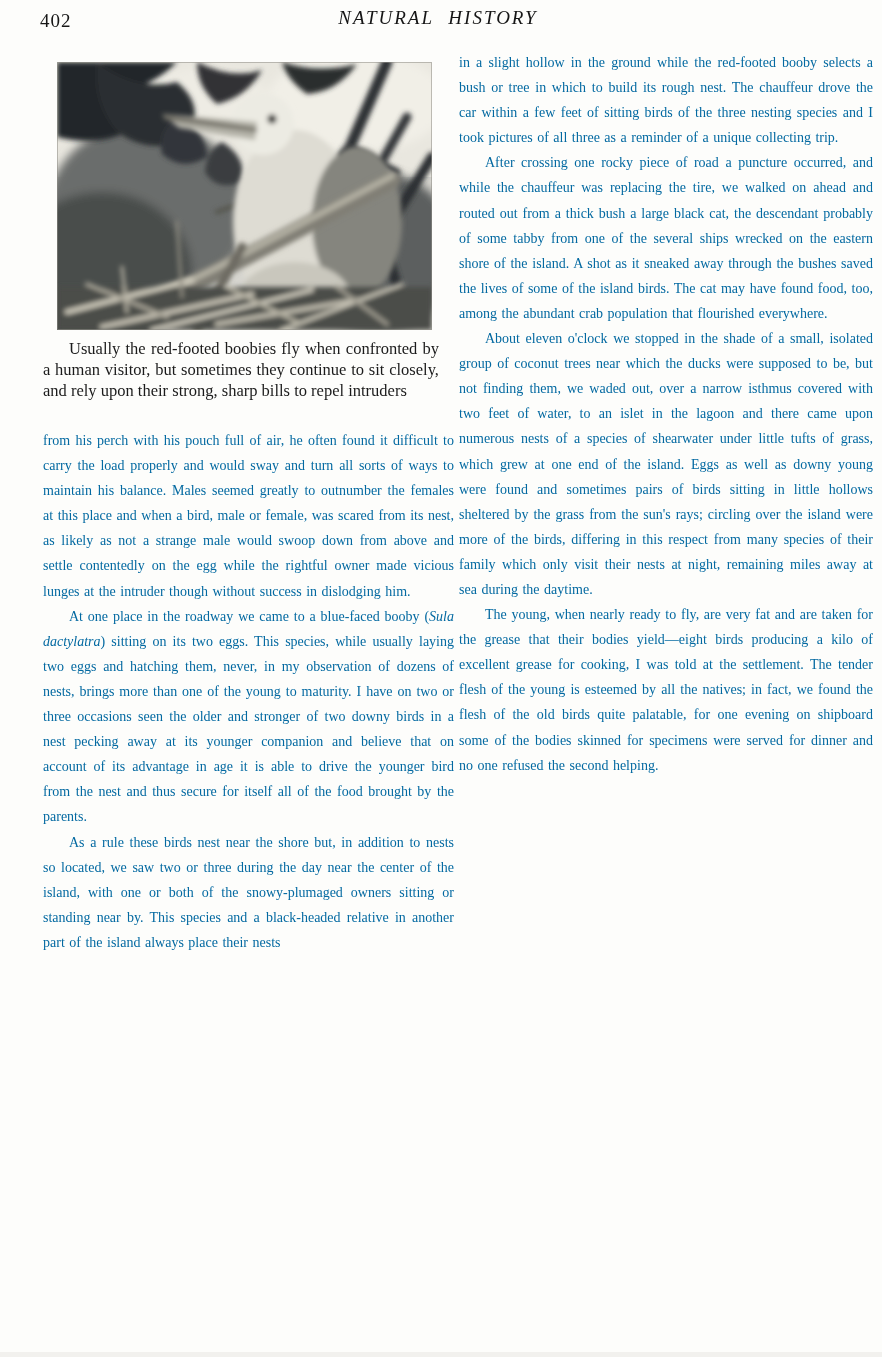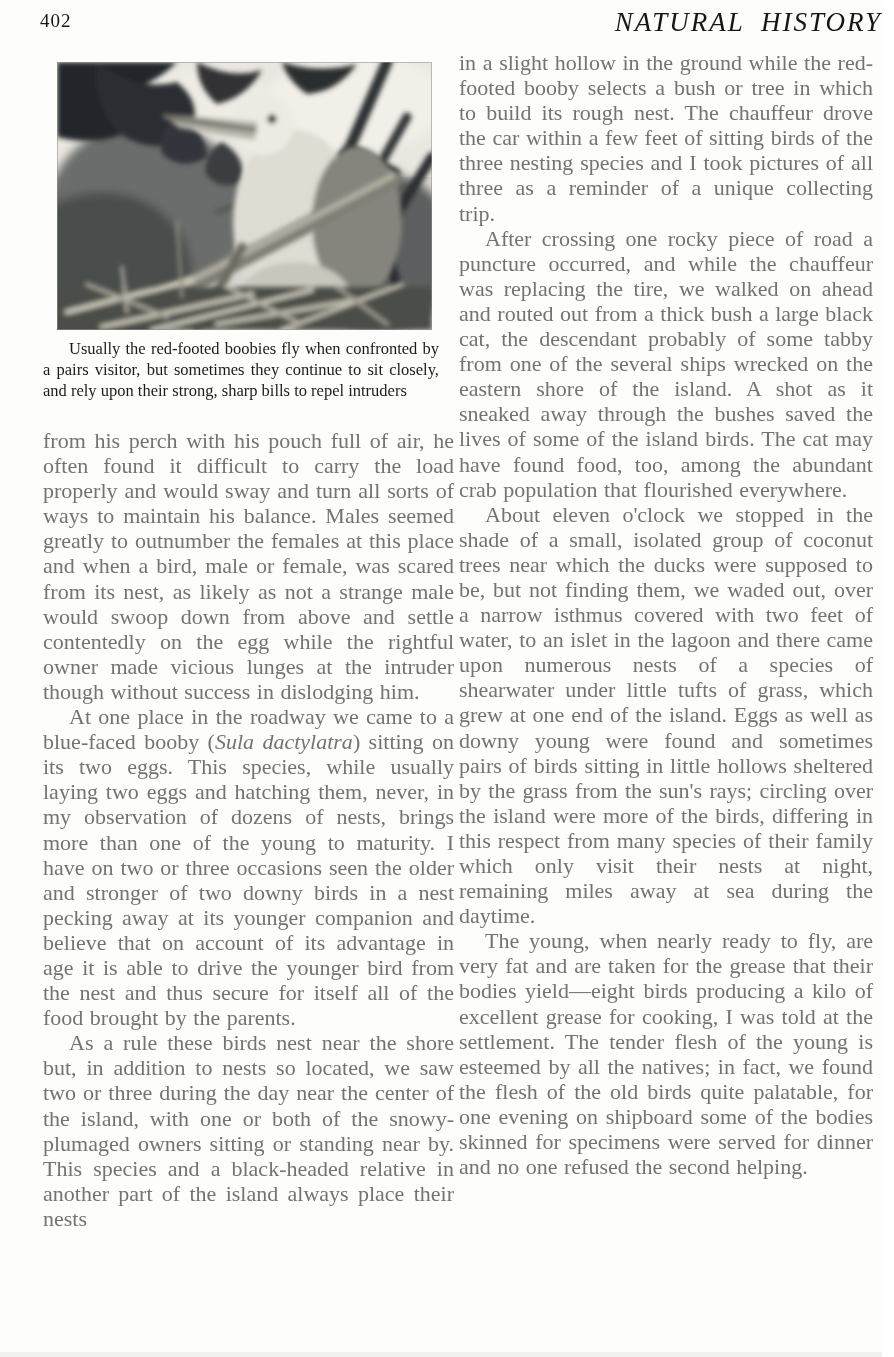--- a/index.html
+++ b/index.html
@@ -9,41 +9,41 @@
     background:#fdfdfb;
     font-family:Liberation Serif, serif;
     color:#161616;
     overflow:hidden;
   }
   .page-number {
     position:absolute; left:40px; top:10px;
     font-size:19px; letter-spacing:1px;
   }
   .journal-title {
-    position:absolute; left:0; right:0; top:7px;
-    text-align:right;
-    font-style:italic; font-size:27px; letter-spacing:2px;
+    position:absolute; left:0; right:6px; top:7px;
+    text-align:center;
+    font-style:italic; font-size:19px; letter-spacing:2px;
     word-spacing:8px;
   }
   .figure {
     position:absolute; left:57px; top:62px; width:375px; height:268px;
     background:#d9d8d1;
   }
   .figure svg { display:block; width:100%; height:100%; }
   .caption {
     position:absolute; left:43px; top:338px; width:396px;
     font-size:16.5px; line-height:21px;
     text-align:justify; text-indent:26px;
     color:#1b1b1b;
   }
   .column {
     position:absolute;
     text-align:justify;
-    font-size:22px; line-height:25.1px;
-    color:#737373;
+    font-size:14px; line-height:25.1px;
+    color:#0369a1;
     word-spacing:1px;
   }
   .column p { margin:0; padding:0; text-indent:26px; }
   .column p.no-indent { text-indent:0; }
   .col-left  { left:43px;  top:428px; width:411px; }
   .col-right { left:459px; top:50px;  width:414px; }
   em.species { font-style:italic; }
   .bottom-scan-edge {
     position:absolute; left:0; right:0; bottom:0; height:5px;
     background:#f2f1ee;
@@ -124,21 +124,21 @@
         <path d="M170,225 L240,260" stroke="#b1ad9f" stroke-width="4"></path>
         <path d="M280,225 L330,262" stroke="#9d9a8e" stroke-width="4"></path>
         <path d="M65,205 L70,250" stroke="#b5b1a3" stroke-width="3"></path>
         <path d="M120,160 L125,235" stroke="#8f8c81" stroke-width="3"></path>
       </g>
 
       <rect x="0" y="0" width="375" height="268" fill="none" stroke="#8f8e87" stroke-width="2" opacity="0.55"></rect>
     </svg>
   </figure>
 
-  <figcaption class="caption">Usually the red-footed boobies fly when confronted by a pairs visitor, but sometimes they continue to sit closely, and rely upon their strong, sharp bills to repel intruders</figcaption>
+  <figcaption class="caption">Usually the red-footed boobies fly when confronted by a human visitor, but sometimes they continue to sit closely, and rely upon their strong, sharp bills to repel intruders</figcaption>
 
   <div class="column col-left">
     <p class="no-indent">from his perch with his pouch full of air, he often found it difficult to carry the load properly and would sway and turn all sorts of ways to maintain his balance. Males seemed greatly to outnumber the females at this place and when a bird, male or female, was scared from its nest, as likely as not a strange male would swoop down from above and settle contentedly on the egg while the rightful owner made vicious lunges at the intruder though without success in dislodging him.</p>
     <p><span>At one place in the roadway we came to a blue-faced booby (</span><em class="species">Sula dactylatra</em><span>) sitting on its two eggs. This species, while usually laying two eggs and hatching them, never, in my observation of dozens of nests, brings more than one of the young to maturity. I have on two or three occasions seen the older and stronger of two downy birds in a nest pecking away at its younger companion and believe that on account of its advantage in age it is able to drive the younger bird from the nest and thus secure for itself all of the food brought by the parents.</span></p>
     <p>As a rule these birds nest near the shore but, in addition to nests so located, we saw two or three during the day near the center of the island, with one or both of the snowy-plumaged owners sitting or standing near by. This species and a black-headed relative in another part of the island always place their nests</p>
   </div>
 
   <div class="column col-right">
     <p class="no-indent">in a slight hollow in the ground while the red-footed booby selects a bush or tree in which to build its rough nest. The chauffeur drove the car within a few feet of sitting birds of the three nesting species and I took pictures of all three as a reminder of a unique collecting trip.</p>
     <p>After crossing one rocky piece of road a puncture occurred, and while the chauffeur was replacing the tire, we walked on ahead and routed out from a thick bush a large black cat, the descendant probably of some tabby from one of the several ships wrecked on the eastern shore of the island.  A shot as it sneaked away through the bushes saved the lives of some of the island birds.  The cat may have found food, too, among the abundant crab population that flourished everywhere.</p>

